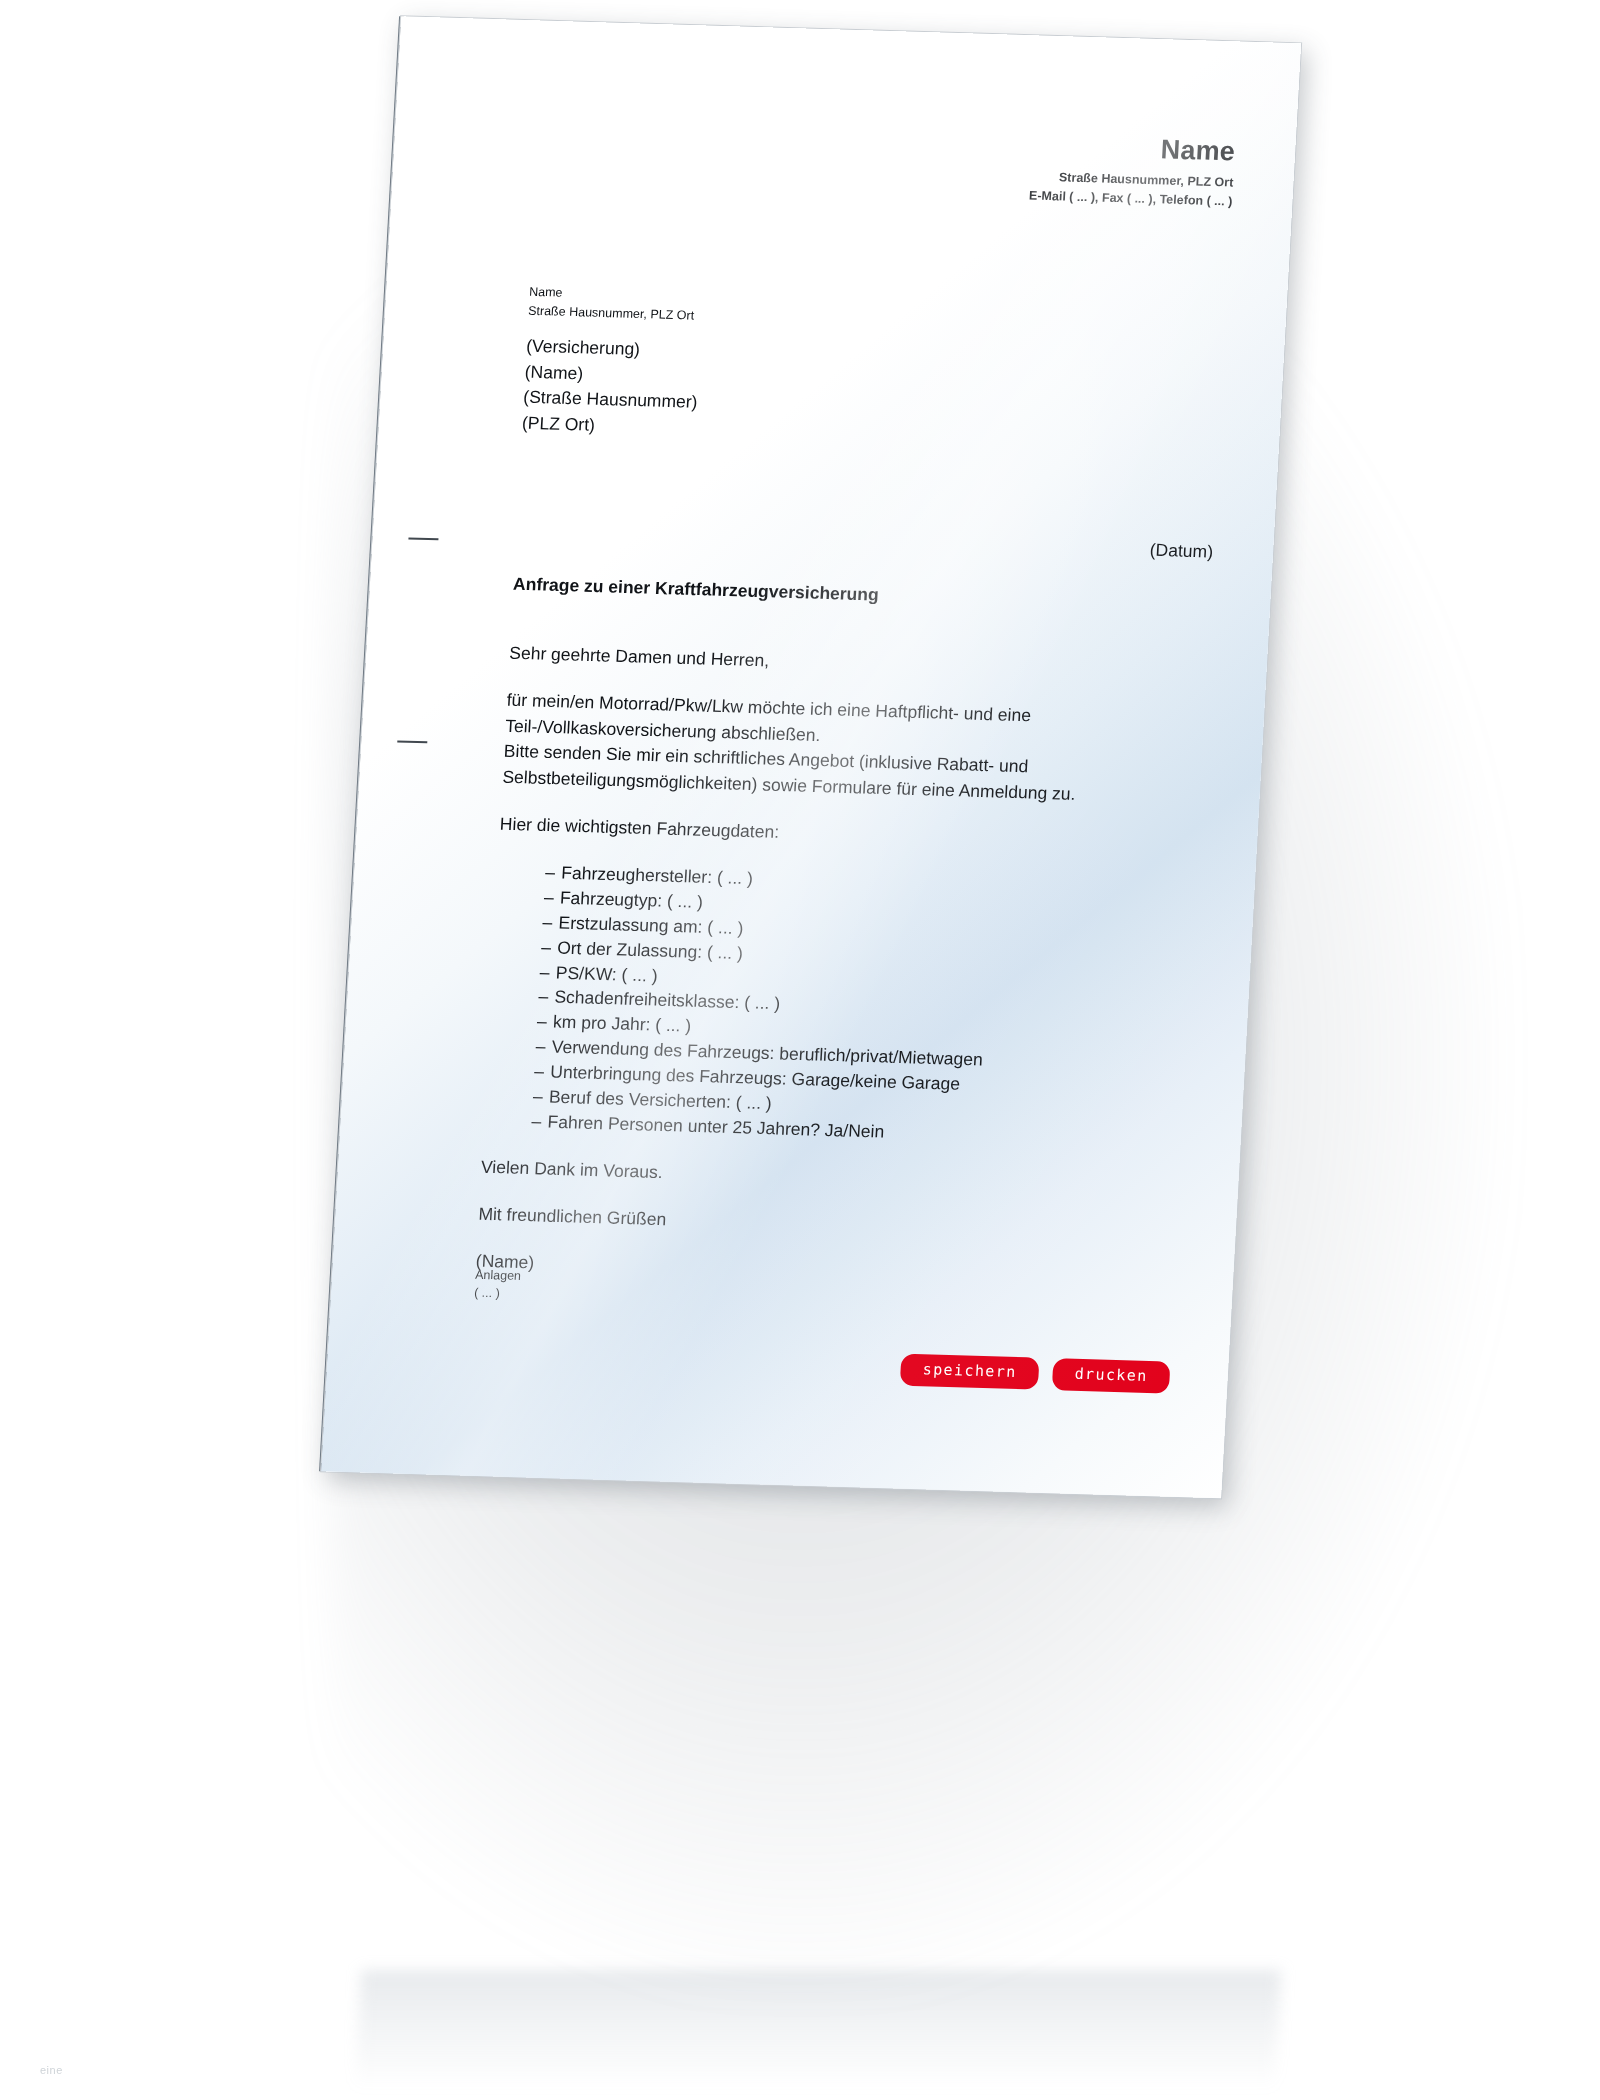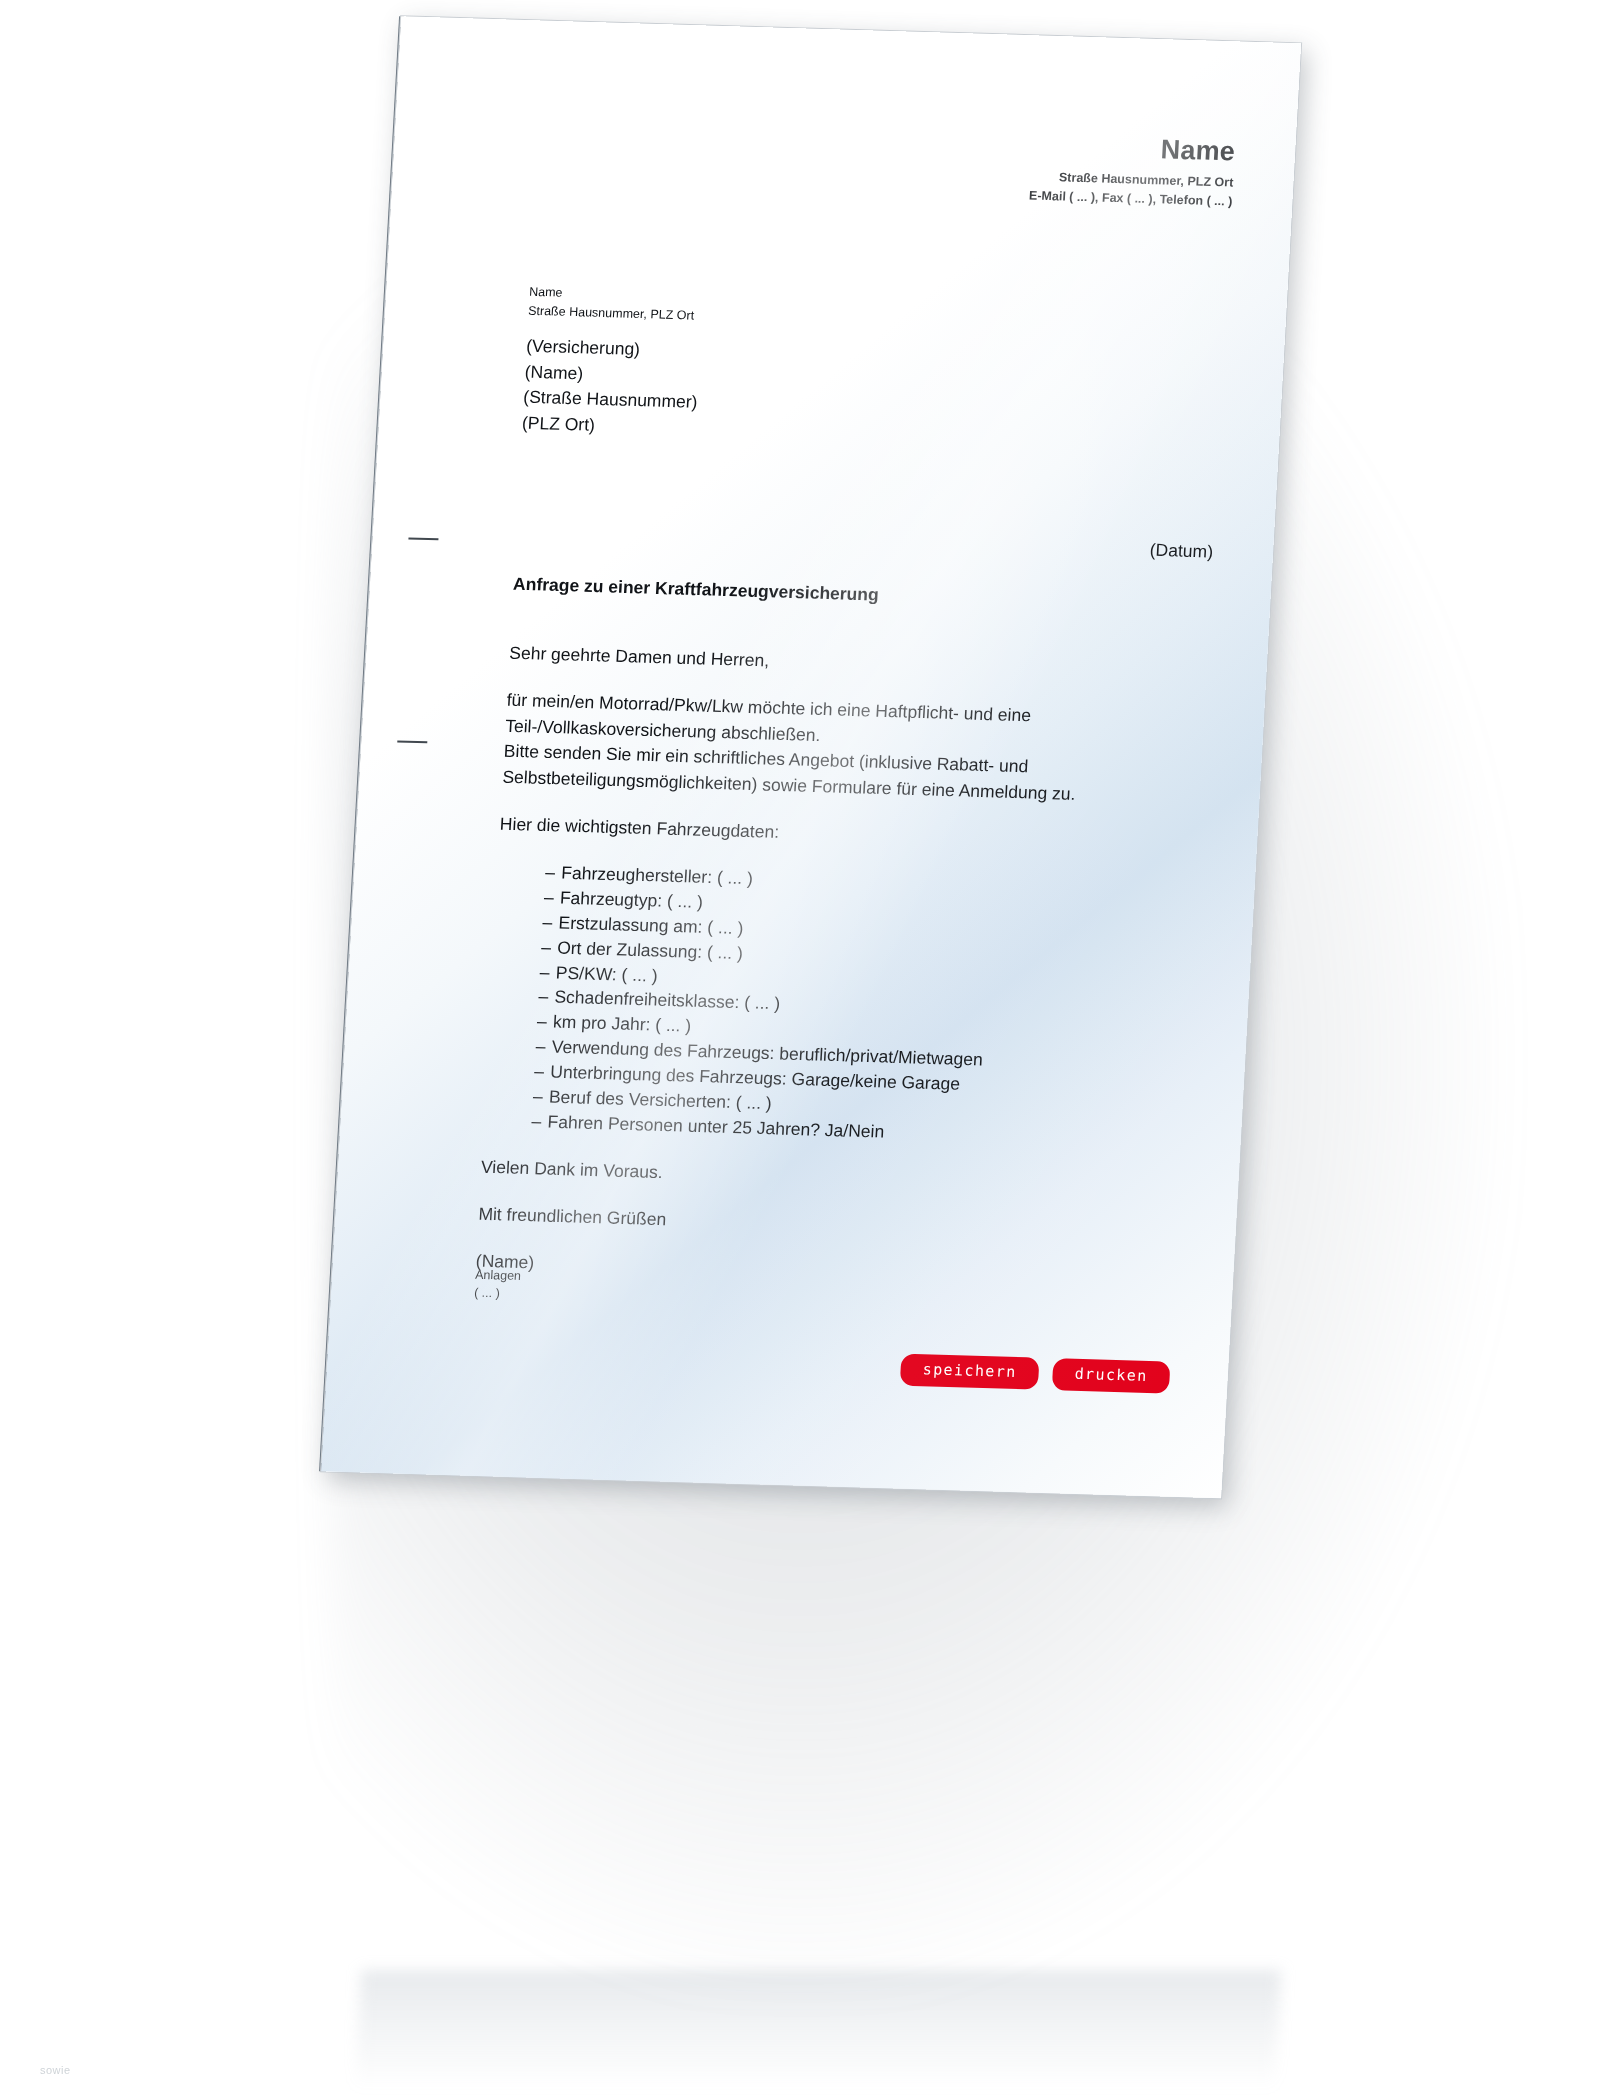--- a/index.html
+++ b/index.html
@@ -316,15 +316,15 @@
         </div>
 
       </div>
     </div>
 
     <div class="gloss"></div>
   </div>
 
   <div class="reflection"></div>
 
-  <div class="watermark">sowie</div>
+  <div class="watermark">eine</div>
 
 </div>
 
 </body></html>

